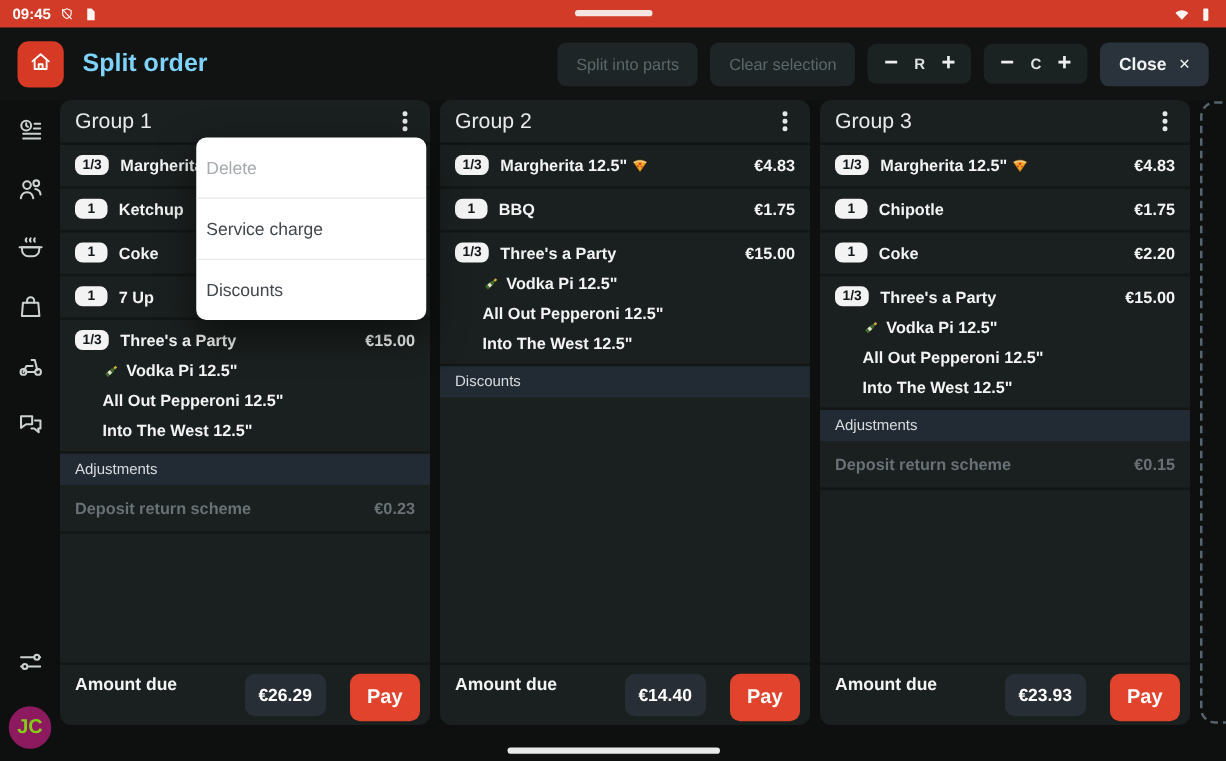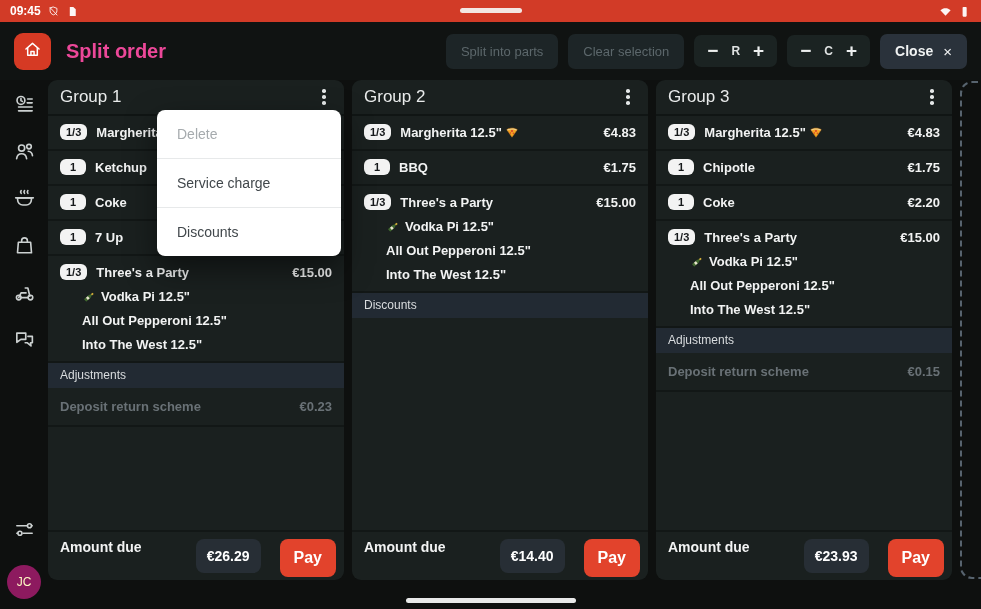--- a/index.html
+++ b/index.html
@@ -12,36 +12,36 @@
   .sb-left, .sb-right { display:flex; align-items:center; gap:6px; }
   .sb-time { font-size:12px; font-weight:700; }
   .sb-ic { width:13px; height:13px; display:inline-flex; color:#fff; opacity:.95; }
   .sb-ic svg { width:100%; height:100%; }
   .sb-pill { position:absolute; left:50%; top:8px; transform:translateX(-50%); width:62px; height:5px; border-radius:3px; background:#f3e6e2; }
 
   
   .app-header { height:58px; background:#101312; display:flex; align-items:center; padding:0 14px; }
   .home-btn { width:37px; height:37px; border:none; border-radius:9px; background:#d63a24; color:#fff; display:flex; align-items:center; justify-content:center; cursor:pointer; flex:none; }
   .home-btn svg { width:21px; height:21px; }
-  .page-title { font-size:20px; font-weight:700; color:#ec4899; margin-left:15px; }
+  .page-title { font-size:20px; font-weight:700; color:#7dd3fc; margin-left:15px; }
   .header-actions { margin-left:auto; display:flex; align-items:center; gap:10px; }
   .hbtn { border:none; border-radius:7px; background:#1d2527; color:#5c676b; font-family:inherit; font-size:13px; font-weight:400; padding:10px 15px; cursor:pointer; }
   .stepper { display:flex; align-items:center; gap:13px; background:#1b2322; border-radius:7px; padding:6px 13px; }
   .stepper .sbtn { border:none; background:transparent; color:#edefef; font-size:19px; font-weight:700; line-height:20px; cursor:pointer; padding:0; font-family:inherit; }
   .stepper .slabel { font-size:12px; font-weight:700; color:#dfe2e2; }
   .close-btn { display:flex; align-items:center; gap:10px; border:none; border-radius:7px; background:#2a323b; color:#f1f3f3; font-family:inherit; font-size:14px; font-weight:700; padding:9px 15px; cursor:pointer; }
   .close-btn .x { font-size:15px; font-weight:400; }
 
   
   .main { display:flex; height:529px; }
   .sidebar { width:48px; flex:none; display:flex; flex-direction:column; align-items:center; padding:13px 0 10px; gap:23px; }
   .side-btn { width:24px; height:24px; border:none; background:transparent; color:#ccd1d1; cursor:pointer; padding:0; }
   .side-btn svg { width:23px; height:23px; }
   .side-spacer { margin-top:auto; }
-  .avatar { width:34px; height:34px; border-radius:50%; background:#8d1a5f; color:#fef9c3; font-size:12px; font-weight:400; display:flex; align-items:center; justify-content:center; border:none; cursor:pointer; }
+  .avatar { width:34px; height:34px; border-radius:50%; background:#8d1a5f; color:#84cc16; font-size:16px; font-weight:700; display:flex; align-items:center; justify-content:center; border:none; cursor:pointer; }
 
   .content { position:relative; flex:1; display:flex; gap:8px; }
 
   
   .group-col { width:296px; height:500px; flex:none; background:#1a201f; border-radius:9px; display:flex; flex-direction:column; overflow:hidden; }
   .g-header { flex:none; height:36px; display:flex; align-items:center; padding:0 5px 0 12px; border-bottom:2px solid #10514; border-bottom:2px solid #101514; }
   .g-title { font-size:17px; font-weight:400; color:#e9ebeb; }
   .kebab-btn { margin-left:auto; width:30px; height:28px; border:none; background:transparent; display:flex; flex-direction:column; align-items:center; justify-content:center; gap:2.5px; cursor:pointer; }
   .kebab-btn i { width:3.5px; height:3.5px; border-radius:50%; background:#e4e7e7; }
   .g-body { flex:1; display:flex; flex-direction:column; overflow:hidden; }
@@ -59,21 +59,21 @@
   .adj-row .price { margin-left:auto; }
   .g-footer { margin-top:auto; flex:none; border-top:2px solid #121716; display:flex; align-items:flex-start; padding:7px 8px 7px 12px; height:50px; }
   .footer-label { font-size:14px; font-weight:700; color:#f2f3f3; }
   .amount-chip { margin-left:auto; background:#272e35; color:#fff; font-size:14px; font-weight:700; padding:9px 11px; border-radius:8px; }
   .pay-btn { margin-left:19px; border:none; border-radius:8px; background:#e2432c; color:#fff; font-family:inherit; font-size:16px; font-weight:700; padding:10px 14px; cursor:pointer; }
 
   .dashed-slot { flex:none; width:56px; height:498px; margin-top:1px; border:2px dashed #57636e; border-radius:12px; }
 
   
   .context-menu { position:absolute; left:157px; top:110px; width:184px; background:#ffffff; border-radius:8px; box-shadow:0 12px 30px rgba(0,0,0,.5); z-index:20; overflow:hidden; }
-  .menu-item { padding:16px 20px; font-size:14px; color:#41474b; border-bottom:1px solid #e7e9ea; cursor:pointer; }
+  .menu-item { padding:16px 8px; font-size:14px; color:#41474b; border-bottom:1px solid #e7e9ea; cursor:pointer; }
   .menu-item:last-child { border-bottom:none; }
   .menu-item.disabled { color:#a6abae; }
 
   .home-indicator { position:absolute; left:50%; bottom:6px; transform:translateX(-50%); width:170px; height:5px; border-radius:3px; background:#e8e9e9; }
 </style>
 </head>
 <body>
 
 <div class="screen">
 

